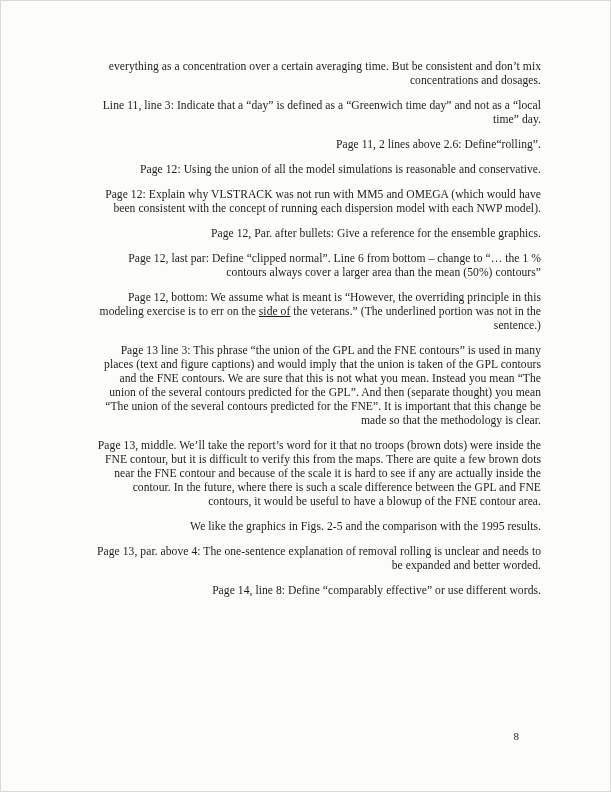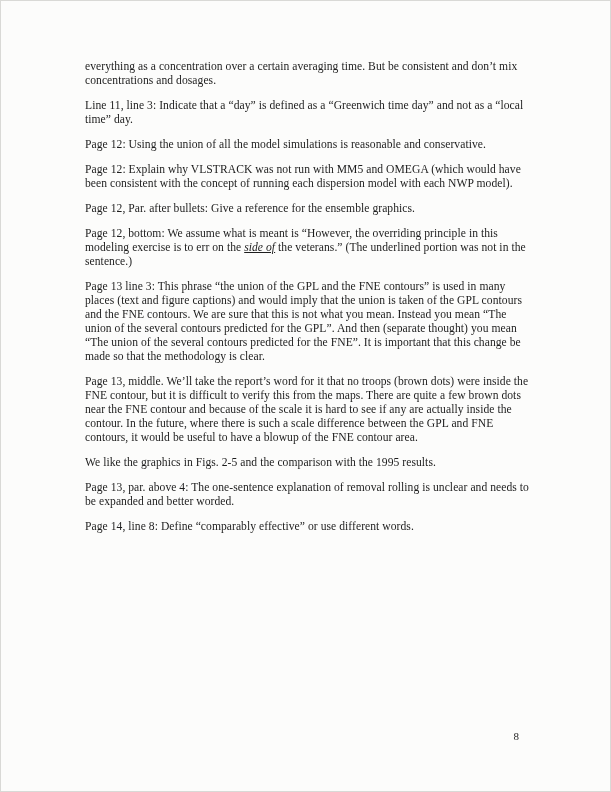--- a/index.html
+++ b/index.html
@@ -13,50 +13,53 @@
     overflow: hidden;
   }
   .scan-frame {
     position: absolute;
     inset: 0;
     border: 1px solid #d9d9d6;
     pointer-events: none;
   }
   .content {
     position: absolute;
-    left: 85px;
+    left: 94px;
     top: 60px;
     width: 447px;
+    text-align: right;
   }
   .content p {
     margin: 0 0 11px 0;
     font-size: 11.6px;
     line-height: 14px;
     letter-spacing: 0.05px;
   }
-  .underline { text-decoration: underline; font-style: italic; }
+  .underline { text-decoration: underline; }
   .page-number {
     position: absolute;
     top: 730px;
     right: 92px;
     font-size: 11px;
     color: #1d1d1d;
   }
 </style>
 </head>
 <body>
 
 <div class="scan-frame"></div>
 
 <div class="content">
   <p>everything as a concentration over a certain averaging time.  But be consistent and don’t mix concentrations and dosages.</p>
   <p>Line 11, line 3:  Indicate that a “day” is defined as a “Greenwich time day” and not as a “local time” day.</p>
+  <p>Page 11, 2 lines above 2.6:  Define“rolling”.</p>
   <p>Page 12: Using the union of all the model simulations is reasonable and conservative.</p>
   <p>Page 12:  Explain why VLSTRACK was not run with MM5 and OMEGA (which would have been consistent with the concept of running each dispersion model with each NWP model).</p>
   <p>Page 12, Par. after bullets:  Give a reference for the ensemble graphics.</p>
+  <p>Page 12, last par:  Define “clipped normal”. Line 6 from bottom – change to “… the 1 % contours always cover a larger area than the mean (50%) contours”</p>
   <p><span>Page 12, bottom: We assume what is meant is “However, the overriding principle in this modeling exercise is to err on the </span><span class="underline">side of</span><span> the veterans.” (The underlined portion was not in the sentence.)</span></p>
   <p>Page 13 line 3:  This phrase “the union of the GPL and the FNE contours” is used in many places (text and figure captions) and would imply that the union is taken of the GPL contours and the FNE contours.  We are sure that this is not what you mean. Instead you mean “The union of the several contours predicted for the GPL”.  And then (separate thought) you mean “The union of the several contours predicted for the FNE”. It is important that this change be made so that the methodology is clear.</p>
   <p>Page 13, middle.  We’ll take the report’s word for it that no troops (brown dots) were inside the FNE contour, but it is difficult to verify this from the maps.  There are quite a few brown dots near the FNE contour and because of the scale it is hard to see if any are actually inside the contour. In the future, where there is such a scale difference between the GPL and FNE contours, it would be useful to have a blowup of the FNE contour area.</p>
   <p>We like the graphics in Figs. 2-5 and the comparison with the 1995 results.</p>
   <p>Page 13, par. above 4:  The one-sentence explanation of removal rolling is unclear and needs to be expanded and better worded.</p>
   <p>Page 14, line 8:  Define “comparably effective” or use different words.</p>
 </div>
 
 <div class="page-number">8</div>
 

